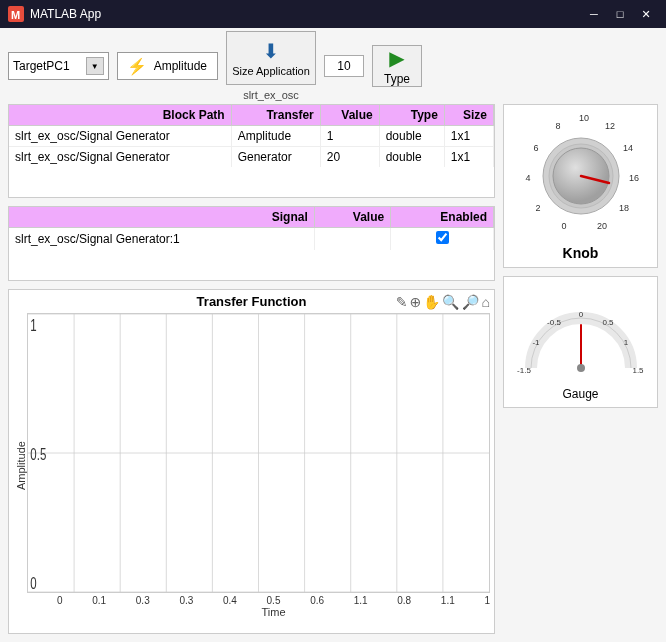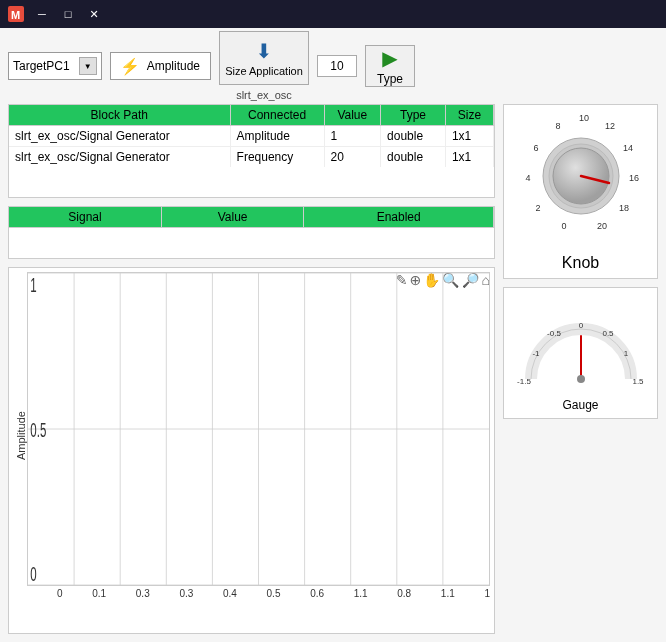--- a/index.html
+++ b/index.html
@@ -61,21 +61,21 @@
       gap: 8px;
       height: 60px;
     }
     .target-dropdown {
       display: flex;
       align-items: center;
       border: 1px solid #999;
       background: white;
       height: 28px;
       padding: 0 4px;
-      gap: 9px;
+      gap: 16px;
       cursor: pointer;
     }
     .target-dropdown span { font-size: 12px; }
     .dropdown-arrow {
       width: 18px;
       height: 18px;
       background: #e0e0e0;
       border: 1px solid #aaa;
       display: flex;
       align-items: center;
@@ -172,25 +172,25 @@
     .table-container {
       border: 1px solid #ccc;
       background: white;
     }
     table {
       width: 100%;
       border-collapse: collapse;
       font-size: 12px;
     }
     th {
-      background: #22c55e;
+      background: #f0abfc;
       border-bottom: 1px solid #ccc;
       padding: 3px 6px;
-      text-align: center;
-      font-weight: normal;
+      text-align: right;
+      font-weight: bold;
       border-right: 1px solid #ccc;
     }
     td {
       padding: 3px 6px;
       border-bottom: 1px solid #eee;
       border-right: 1px solid #eee;
     }
     tr:last-child td { border-bottom: none; }
 
     .checkbox-cell {
@@ -264,22 +264,23 @@
     
     .knob-container {
       display: flex;
       flex-direction: column;
       align-items: center;
       border: 1px solid #ccc;
       background: white;
       padding: 6px;
     }
     .knob-label {
-      font-size: 16px;
-      margin-top: 13px;
+      font-size: 14px;
+      margin-top: 4px;
+      font-weight: bold;
     }
     .knob-svg {
       width: 130px;
       height: 130px;
     }
 
     
     .gauge-container {
       display: flex;
       flex-direction: column;
@@ -300,20 +301,21 @@
 </head>
 <body>
 
 <div class="title-bar">
   <div class="title-bar-icon">
     <svg width="16" height="16" viewBox="0 0 16 16">
       <rect width="16" height="16" fill="#e74c3c" rx="2"></rect>
       <text x="3" y="13" font-size="11" fill="white" font-weight="bold">M</text>
     </svg>
   </div>
+  <span class="title-bar-title">MATLAB App</span>
   <div class="title-bar-controls">
     <button class="title-btn">─</button>
     <button class="title-btn">□</button>
     <button class="title-btn close">✕</button>
   </div>
 </div>
 
 <div class="main-content">
 
   <div class="toolbar">
@@ -343,62 +345,68 @@
 
   <div class="body-row">
 
     <div class="left-panel">
 
       <div class="table-container">
         <table>
           <thead>
             <tr>
               <th>Block Path</th>
-              <th>Connected</th>
+              <th>Transfer</th>
               <th>Value</th>
               <th>Type</th>
               <th>Size</th>
             </tr>
           </thead>
           <tbody id="params-tbody">
           <tr>
                 <td>slrt_ex_osc/Signal Generator</td>
                 <td>Amplitude</td>
                 <td>1</td>
                 <td>double</td>
                 <td>1x1</td>
               </tr>
               <tr>
                 <td>slrt_ex_osc/Signal Generator</td>
-                <td>Frequency</td>
+                <td>Generator</td>
                 <td>20</td>
                 <td>double</td>
                 <td>1x1</td>
               </tr>
             </tbody>
         </table>
         <div style="height:30px;"></div>
       </div>
 
       <div class="table-container">
         <table>
           <thead>
             <tr>
               <th>Signal</th>
               <th>Value</th>
               <th>Enabled</th>
             </tr>
           </thead>
           <tbody id="signals-tbody">
+          <tr>
+                <td>slrt_ex_osc/Signal Generator:1</td>
+                <td></td>
+                <td class="checkbox-cell"><input type="checkbox" checked="" style=""></td>
+              </tr>
             </tbody>
         </table>
         <div style="height:30px;"></div>
       </div>
 
       <div class="chart-area">
+        <div class="chart-title">Transfer Function</div>
         <div class="chart-toolbar">
           <span style="cursor:pointer;">✎</span>
           <span style="cursor:pointer;">⊕</span>
           <span style="cursor:pointer;">✋</span>
           <span style="cursor:pointer;">🔍</span>
           <span style="cursor:pointer;">🔎</span>
           <span style="cursor:pointer;">⌂</span>
         </div>
         <div class="chart-wrapper">
           <div class="y-label">Amplitude</div>
@@ -431,20 +439,21 @@
                 <span>0.3</span>
                 <span>0.3</span>
                 <span>0.4</span>
                 <span>0.5</span>
                 <span>0.6</span>
                 <span>1.1</span>
                 <span>0.8</span>
                 <span>1.1</span>
                 <span>1</span>
             </div>
+            <div class="x-label-bottom">Time</div>
           </div>
         </div>
       </div>
     </div>
 
     <div class="right-panel">
 
       <div class="knob-container">
         <svg class="knob-svg" viewBox="0 0 130 130">
 

